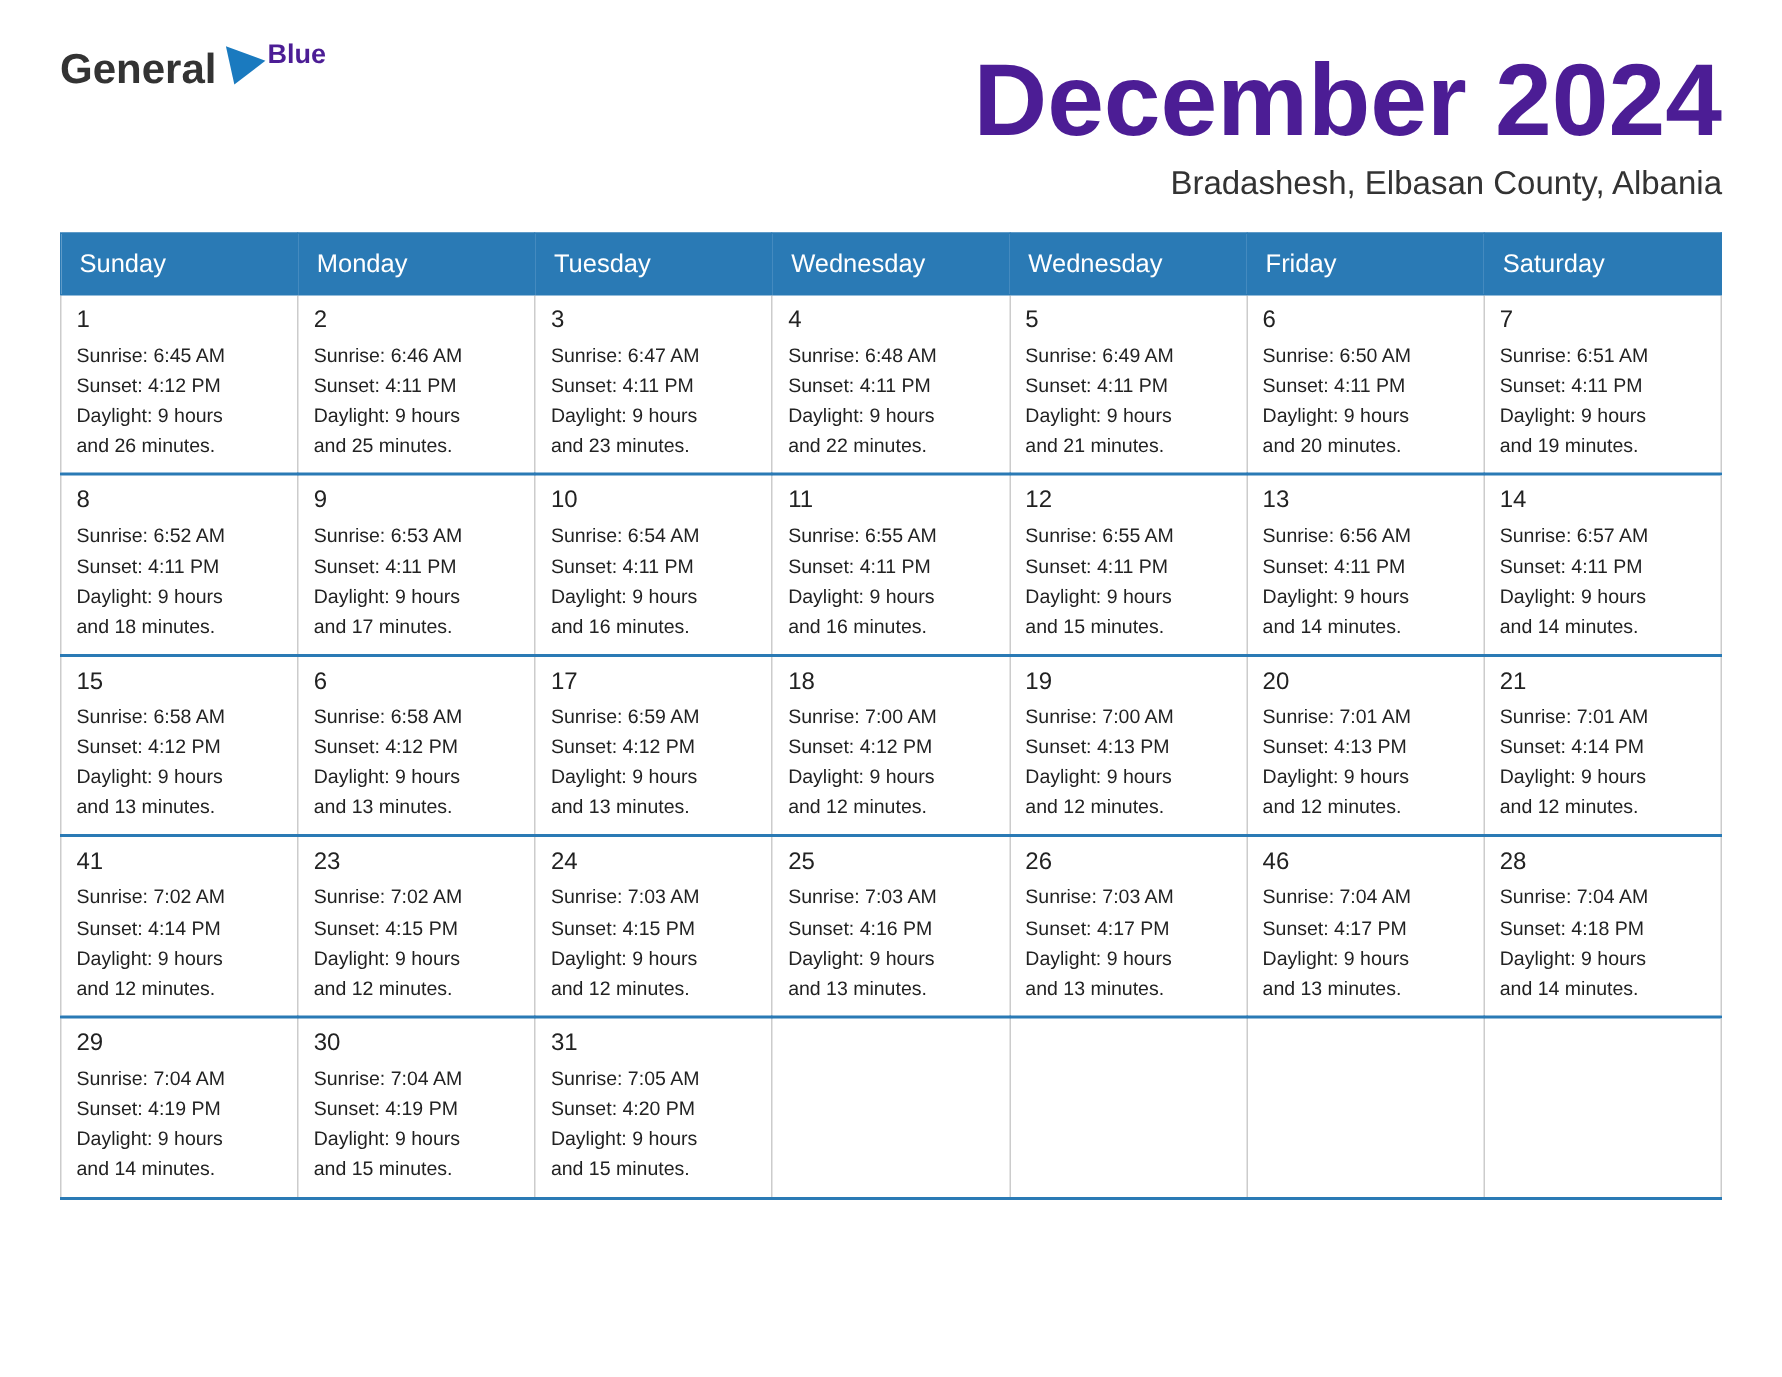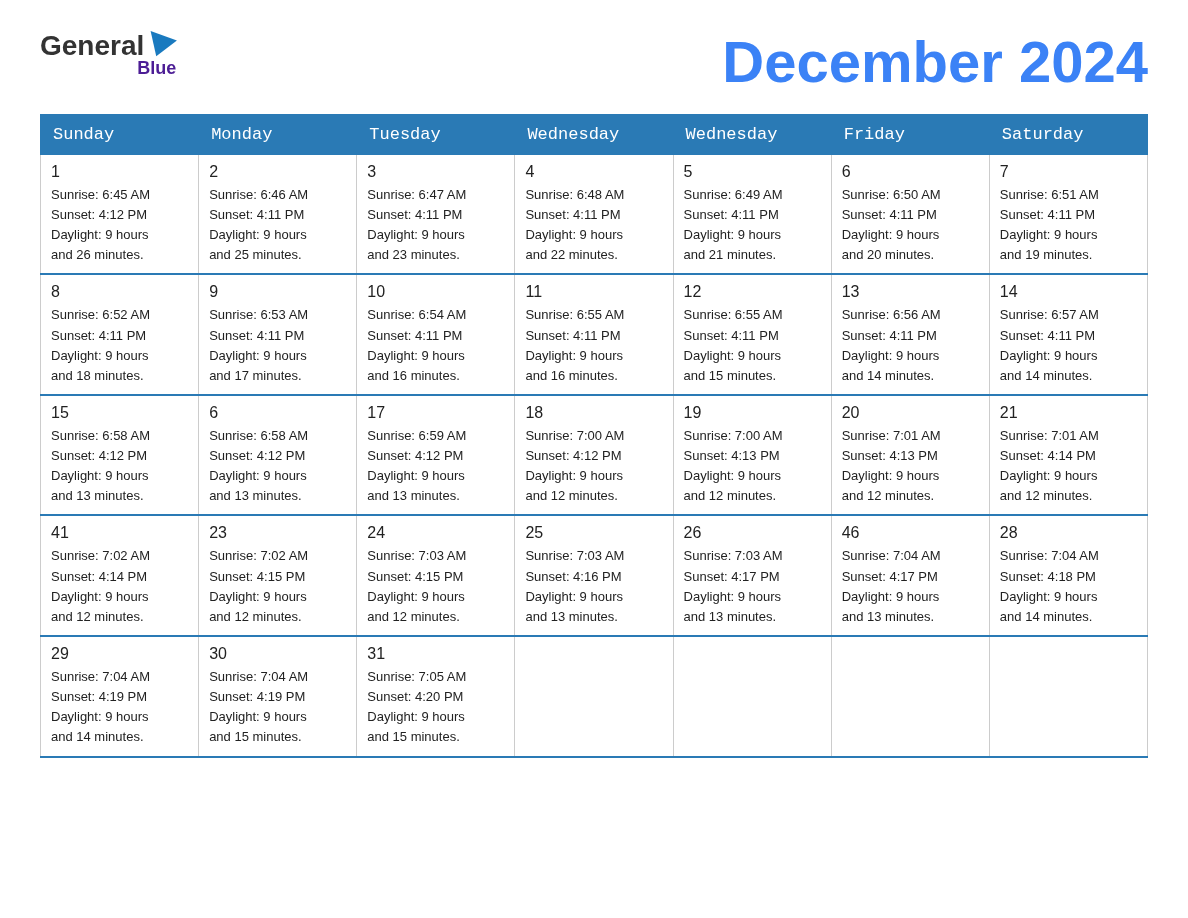--- a/index.html
+++ b/index.html
@@ -11,22 +11,22 @@
       min-height: 918px;
     }
     .header {
       display: flex;
       justify-content: space-between;
       align-items: flex-start;
       margin-bottom: 20px;
     }
     .logo {
       display: flex;
-      flex-direction: column;
-      align-items: flex-end;
+      flex-direction: row;
+      align-items: flex-start;
     }
     .logo-text {
       display: flex;
       align-items: center;
       font-size: 28px;
       font-weight: bold;
       color: #333;
     }
     .logo-general { color: #333; }
     .logo-triangle {
@@ -43,37 +43,36 @@
       font-size: 18px;
       color: #4c1d95;
       font-weight: bold;
       margin-top: -4px;
       margin-left: 2px;
     }
     .title-block {
       text-align: right;
     }
     .month-title {
-      font-size: 58px;
+      font-size: 68px;
       font-weight: bold;
-      color: #3b82f6;
+      color: #4c1d95;
       line-height: 1.1;
     }
     .location-title {
       font-size: 22px;
       color: #333;
       margin-top: 4px;
     }
     table {
       width: 100%;
       border-collapse: collapse;
     }
     thead tr {
       background-color: #2a7ab5;
-      font-family: Liberation Mono, monospace;
     }
     thead th {
       color: #fff;
       font-size: 17px;
       font-weight: normal;
       padding: 10px 12px;
       text-align: left;
       border: 1px solid #2a7ab5;
     }
     tbody td {
@@ -109,20 +108,21 @@
 <div class="header">
   <div class="logo">
     <div class="logo-text">
       <span class="logo-general">General</span>
       <span class="logo-triangle"></span>
     </div>
     <div class="logo-underline">Blue</div>
   </div>
   <div class="title-block">
     <div class="month-title">December 2024</div>
+    <div class="location-title">Bradashesh, Elbasan County, Albania</div>
   </div>
 </div>
 
 <table>
   <thead>
     <tr>
     <th>Sunday</th>
         <th>Monday</th>
         <th>Tuesday</th>
         <th>Wednesday</th>

